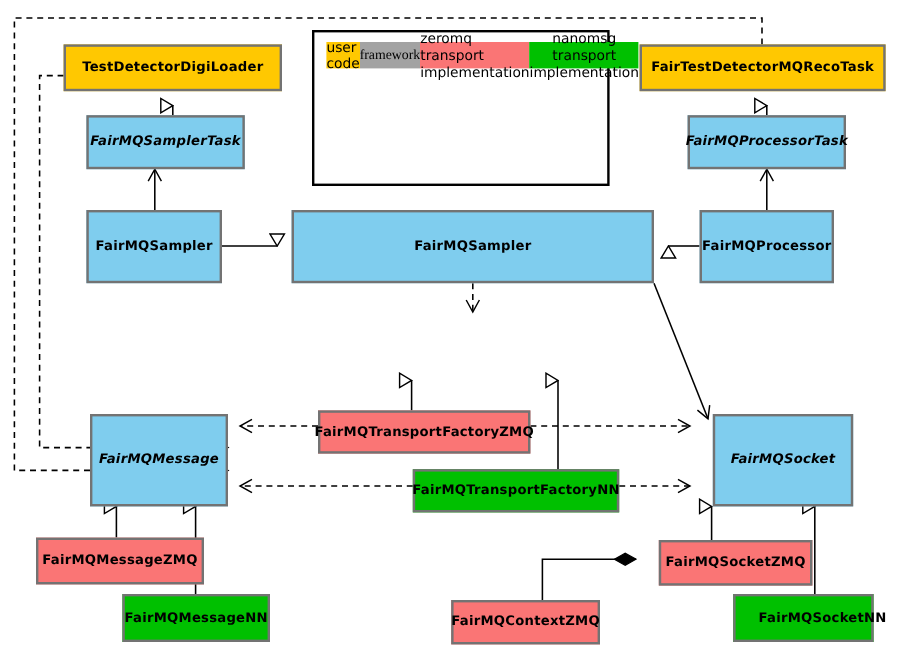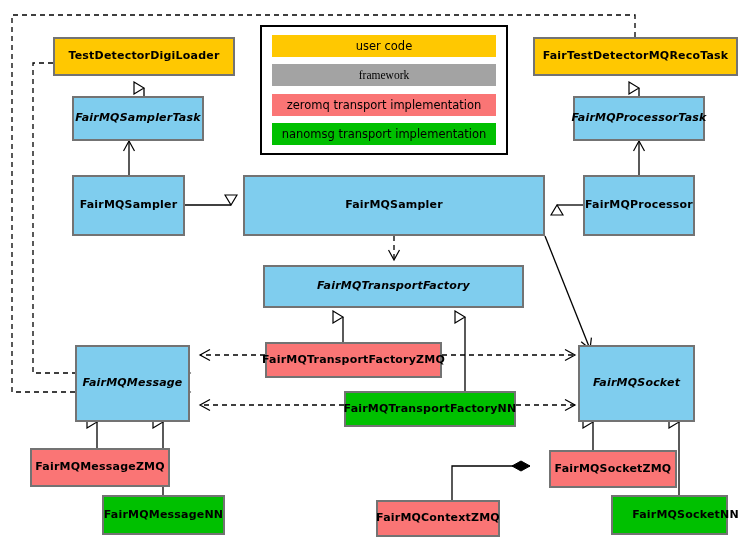--- a/index.html
+++ b/index.html
@@ -44,21 +44,21 @@
   .c-framework { background: #7fcdee; }
   .c-zmq       { background: #fa7575; }
   .c-nn        { background: #00c000; }
 
   #legend-box {
     position: absolute;
     box-sizing: border-box;
     border: 2px solid #000000;
     background: #ffffff;
     display: flex;
-    flex-direction: column;
+    flex-direction: row;
     justify-content: space-between;
     padding: 8px 10px;
   }
   .legend-row {
     height: 22px;
     display: flex;
     align-items: center;
     justify-content: center;
     font-size: 11.5px;
     font-weight: normal;
@@ -132,52 +132,51 @@
   <div id="legend-box" style="left:260px; top:25px; width:248px; height:130px;">
     <div class="legend-row" style="background:#ffc801;">
       <span>user code</span>
     </div>
     <div class="legend-row" style="background:#a3a3a3;font-family:Liberation Serif, serif;">
       <span>framework</span>
     </div>
     <div class="legend-row" style="background:#fa7575;">
       <span>zeromq transport implementation</span>
     </div>
-    <div class="legend-row" style="background:#00c000;">
+    <div class="legend-row" style="background:#00c000;text-align:center;">
       <span>nanomsg transport implementation</span>
     </div>
   </div>
 
   <div class="node c-user" style="left:53px; top:37px; width:182px; height:39px;">TestDetectorDigiLoader</div>
 
   <div class="node c-framework abstract" style="left:72px; top:96px; width:132px; height:45px;">FairMQSamplerTask</div>
 
   <div class="node c-framework" style="left:72px; top:175px; width:113px; height:61px;">FairMQSampler</div>
 
   <div class="node c-framework" style="left:243px; top:175px; width:302px; height:61px;">FairMQSampler</div>
 
   <div class="node c-framework abstract" style="left:573px; top:96px; width:132px; height:45px;">FairMQProcessorTask</div>
 
   <div class="node c-framework" style="left:583px; top:175px; width:112px; height:61px;">FairMQProcessor</div>
 
   <div class="node c-user" style="left:533px; top:37px; width:205px; height:39px;">FairTestDetectorMQRecoTask</div>
 
-  <div class="node c-framework abstract" style="left:263px; top:265px; width:261px; height:43px;">FairMQTransportFactory</div>
 
   <div class="node c-zmq" style="left:265px; top:342px; width:177px; height:36px;">FairMQTransportFactoryZMQ</div>
 
   <div class="node c-nn" style="left:344px; top:391px; width:172px; height:36px;">FairMQTransportFactoryNN</div>
 
   <div class="node c-zmq" style="left:30px; top:448px; width:140px; height:39px;">FairMQMessageZMQ</div>
 
   <div class="node c-framework abstract" style="left:75px; top:345px; width:115px; height:77px;">FairMQMessage</div>
 
   <div class="node c-nn" style="left:102px; top:495px; width:123px; height:40px;">FairMQMessageNN</div>
 
-  <div class="node c-framework abstract" style="left:578px; top:345px; width:117px; height:77px;">FairMQSocket</div>
+  <div class="node c-framework abstract" style="left:594px; top:345px; width:117px; height:77px;">FairMQSocket</div>
 
   <div class="node c-zmq" style="left:549px; top:450px; width:128px; height:38px;">FairMQSocketZMQ</div>
 
   <div class="node c-nn" style="left:611px; top:495px; width:117px; height:40px;padding-left:32px;">FairMQSocketNN</div>
 
   <div class="node c-zmq" style="left:376px; top:500px; width:124px; height:37px;">FairMQContextZMQ</div>
 
 </div>
 
 </body></html>

